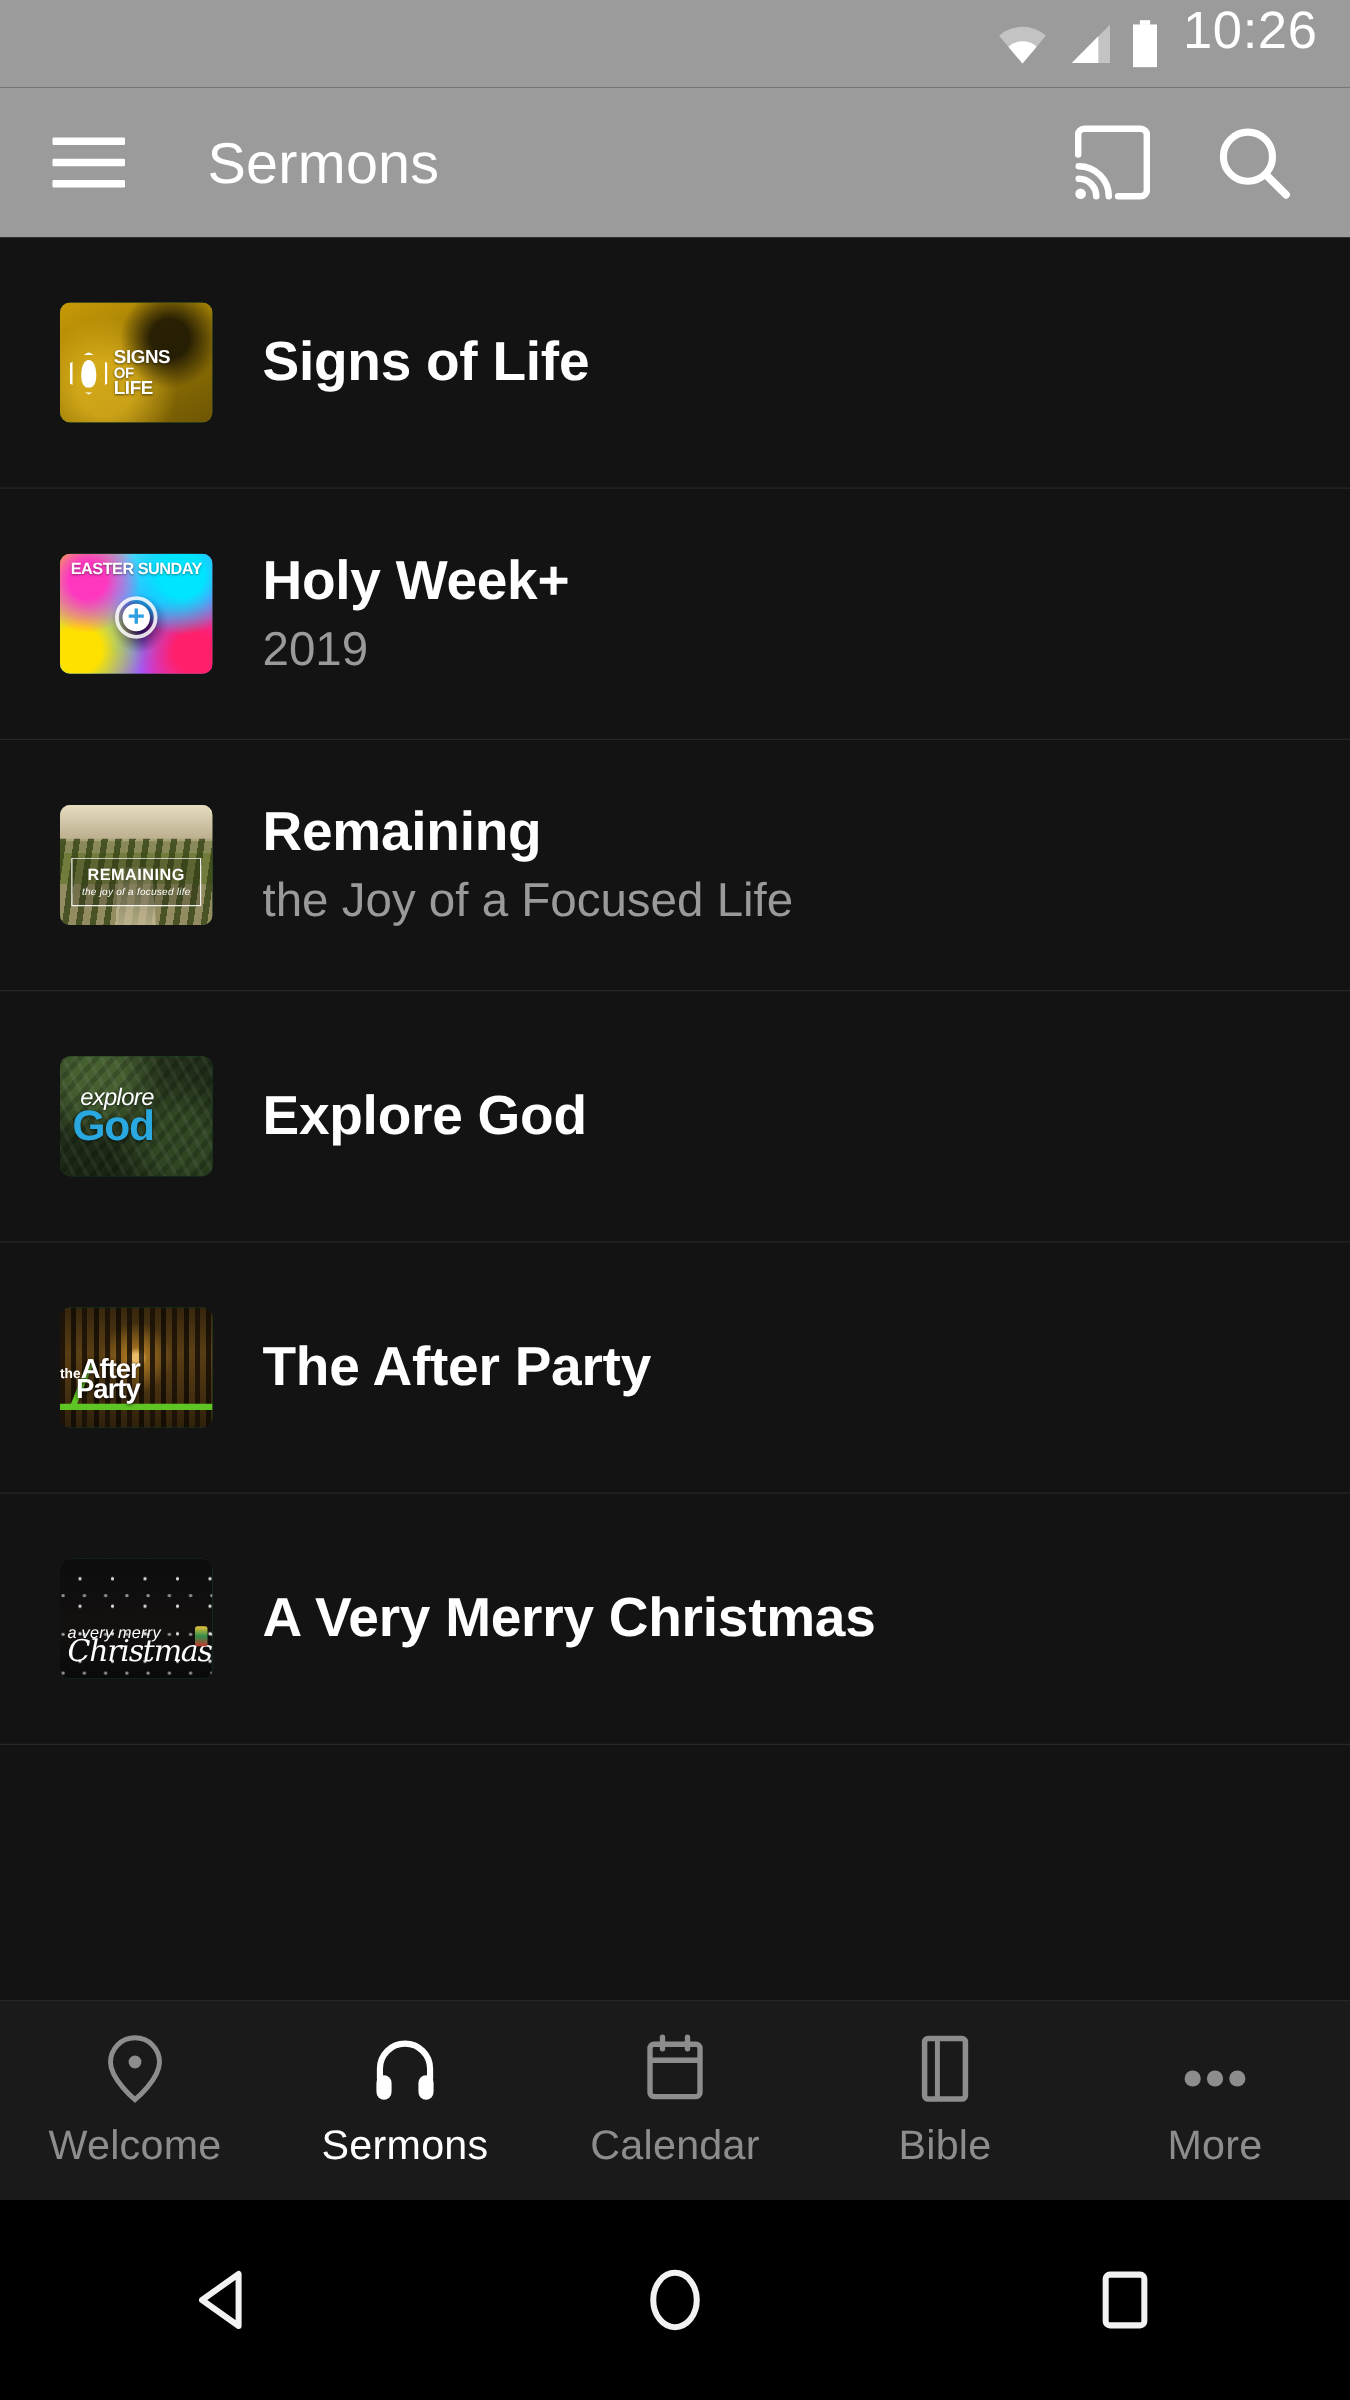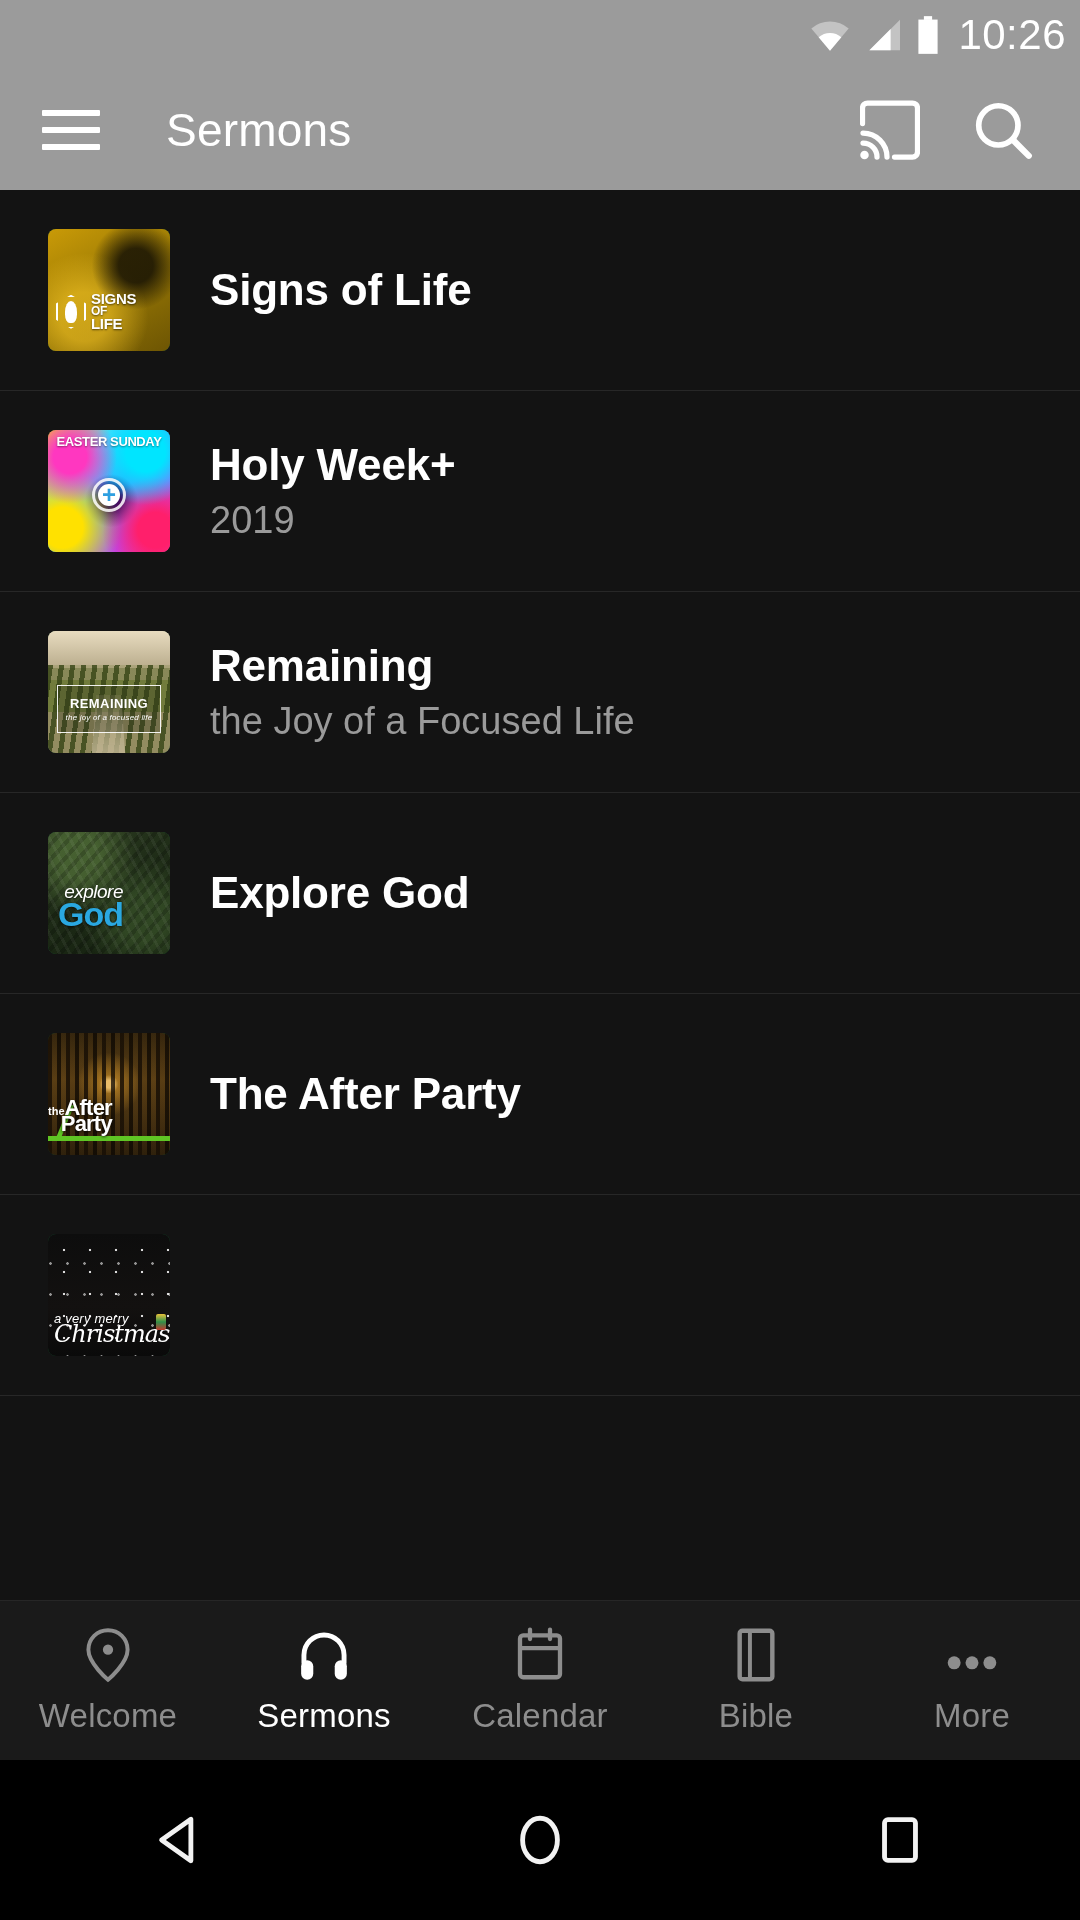--- a/index.html
+++ b/index.html
@@ -2,22 +2,22 @@
 <html><head>
 <meta charset="utf-8">
 <style>
   * { margin:0; padding:0; box-sizing:border-box; }
   html,body { width:1080px; height:1920px; background:#000; }
   body { font-family:"Liberation Sans", sans-serif; overflow:hidden; }
 
   
   .statusbar{
     position:absolute; top:0; left:0; width:1080px; height:70px;
-    background:#9b9b9b; display:flex; align-items:center; justify-content:flex-end;
-    padding-right:14px;
+    background:#9b9b9b; display:flex; justify-content:flex-end;
+    padding-right:26px;
   }
   .sb-icons{ display:flex; align-items:center; gap:14px; }
   .sb-time{ color:#fff; font-size:42px; letter-spacing:0.5px; margin-left:18px;
             font-family:"Liberation Sans", sans-serif; }
 
   
   .appbar{
     position:absolute; top:70px; left:0; width:1080px; height:120px;
     background:#9b9b9b; display:flex; align-items:center;
   }
@@ -31,21 +31,21 @@
   
   .list{
     position:absolute; top:190px; left:0; width:1080px; height:1450px;
     background:#131313; overflow:hidden;
   }
   .row{
     position:relative; height:201px; display:flex; align-items:center;
     padding-left:48px; border-bottom:1px solid #272727;
   }
   .thumb{
-    width:122px; height:122px; border-radius:8px; flex:none;
+    width:122px; height:96px; border-radius:8px; flex:none;
     overflow:hidden; position:relative; background:#14532d;
   }
   .row-text{ margin-left:40px; display:flex; flex-direction:column; justify-content:center; }
   .row-title{ color:#fff; font-size:44px; font-weight:bold; line-height:1.12;
               letter-spacing:-0.2px; }
   .row-sub{ color:#9a9a9a; font-size:38px; margin-top:10px; line-height:1.1; }
 
   
   .art{ position:absolute; inset:0; }
 
@@ -320,20 +320,23 @@
     <div class="thumb">
       <div class="art art-xmas">
           <div class="xmas-dots"></div>
         </div>
       <div class="xmas-words">
         <span class="x1">a very merry</span>
         <span class="x2">Christmas</span>
       </div>
       <div class="xmas-chip"></div>
     </div>
+    <div class="row-text">
+      <div class="row-title">A Very Merry Christmas</div>
+    </div>
   </div>
 
 </div>
 
 <div class="bottomnav">
 
   <div class="navitem">
     <div class="navicon">
       <svg width="52" height="56" viewBox="0 0 22 24">
         <path d="M11 1.4 C6.3 1.4 2.6 5.1 2.6 9.8 C2.6 15.6 11 22.6 11 22.6 C11 22.6 19.4 15.6 19.4 9.8 C19.4 5.1 15.7 1.4 11 1.4 Z" fill="none" stroke="#8d8d8d" stroke-width="1.7"></path>

